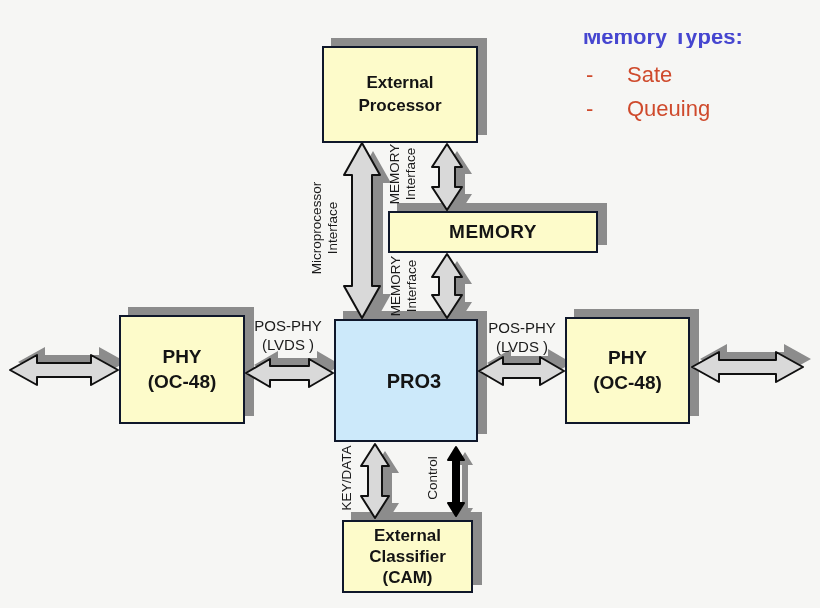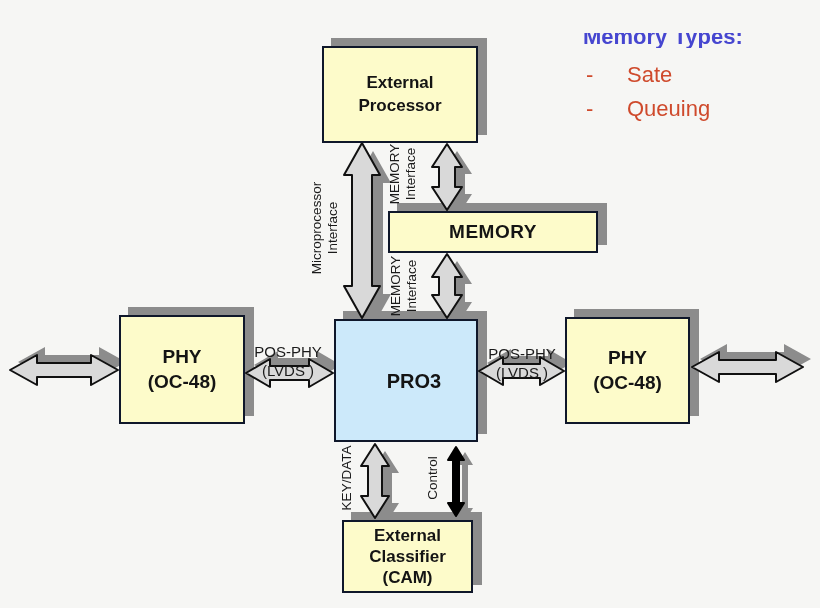--- a/index.html
+++ b/index.html
@@ -36,21 +36,21 @@
   #block-phyr    {left:565px;top:317px;width:125px;height:107px;font-size:19px;}
   #shadow-phyr   {left:574px;top:309px;width:125px;height:107px;}
   #block-cam     {left:342px;top:520px;width:131px;height:73px; font-size:17px;line-height:1.25;}
   #shadow-cam    {left:351px;top:512px;width:131px;height:73px;}
 
   .vlabel,.hlabel{
     position:absolute;z-index:4;color:#1a1a1a;
     white-space:pre-line;text-align:center;line-height:1.2;
   }
   .vlabel{transform:translate(-50%,-50%) rotate(-90deg);}
-  .hlabel{transform:translate(-50%,-50%);margin-top:26px;}
+  .hlabel{transform:translate(-50%,-50%);}
 
   #lbl-micro  {left:325px;top:228px;font-size:13.5px;}
   #lbl-memtop {left:403px;top:174px;font-size:13.5px;}
   #lbl-membot {left:404px;top:286px;font-size:13.5px;}
   #lbl-keydata{left:347px;top:478px;font-size:13.5px;white-space:nowrap;}
   #lbl-control{left:433px;top:478px;font-size:13.5px;white-space:nowrap;}
   #lbl-posphyl{left:288px;top:336px;font-size:15px;line-height:1.25;}
   #lbl-posphyr{left:522px;top:338px;font-size:15px;line-height:1.25;}
 
   #legend{position:absolute;left:583px;top:33px;z-index:4;}

